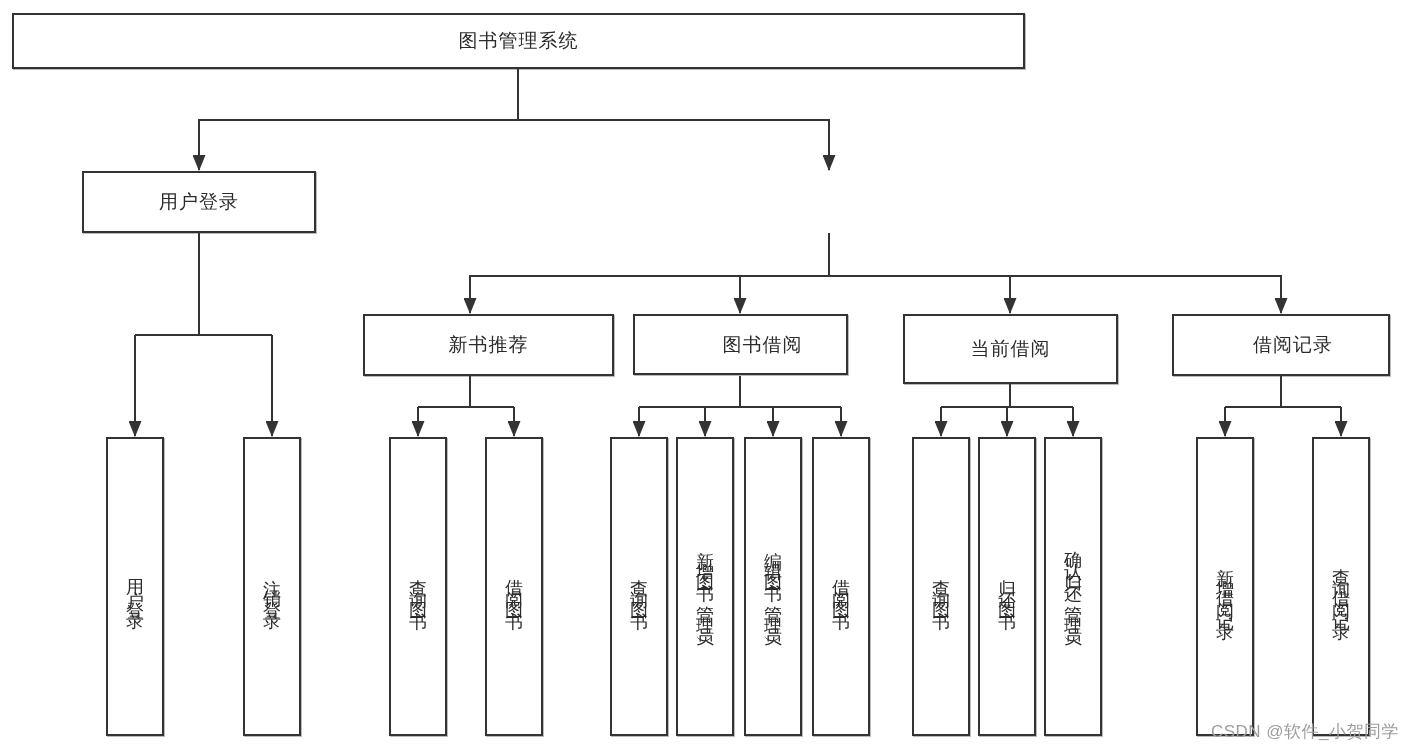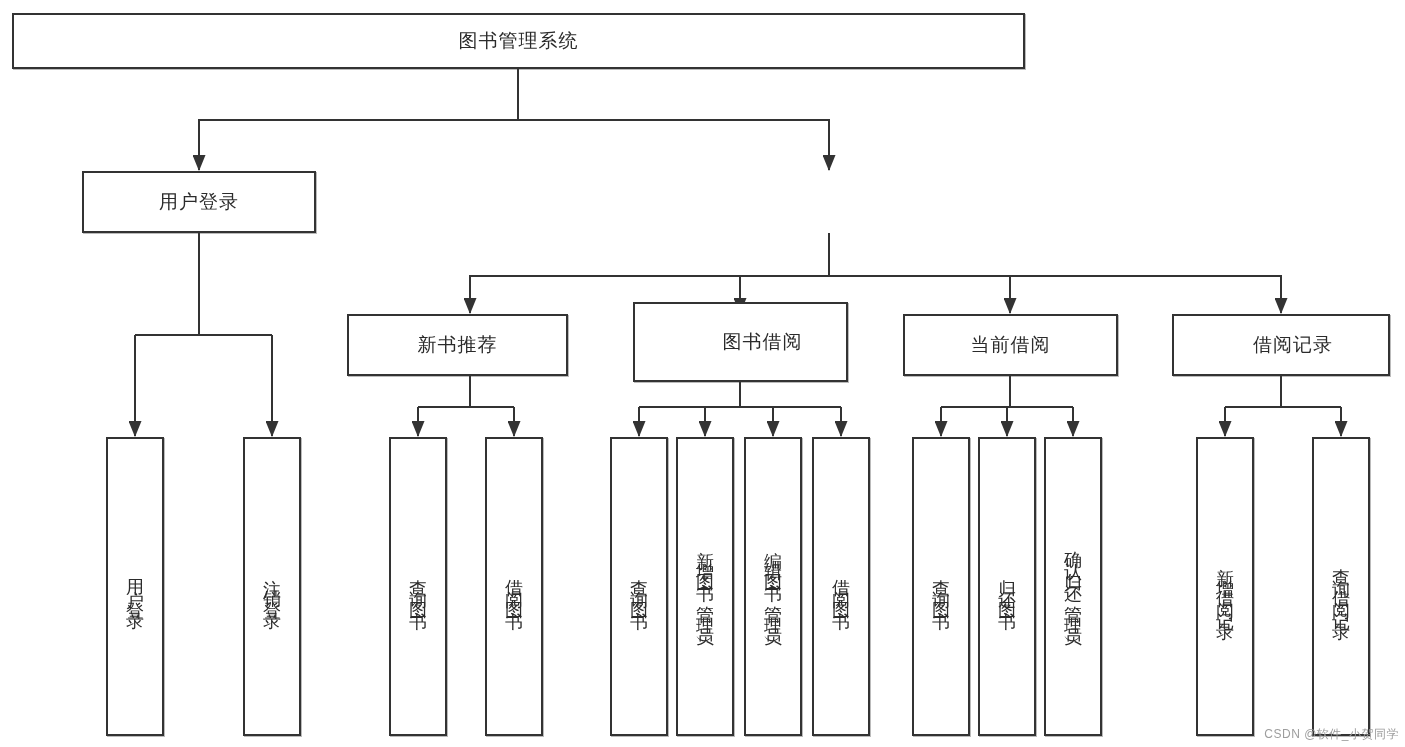--- a/index.html
+++ b/index.html
@@ -55,21 +55,21 @@
     font-size: 18px;
     letter-spacing: 11px;
     line-height: 1;
     color: #2b2b2b;
     white-space: nowrap;
   }
   .watermark {
     position: absolute;
     right: 6px;
     bottom: 4px;
-    font-size: 12px;
+    font-size: 17px;
     color: #9d9d9d;
     z-index: 3;
     letter-spacing: 0.5px;
     margin-top: 44px;
   }
 </style>
 </head>
 <body>
 
 <div id="canvas">
@@ -130,27 +130,27 @@
   </svg>
 
   <div class="hbox" style="left:12px; top:13px; width:1013px; height:56px;text-align:center;">
     <span>图书管理系统</span>
   </div>
 
   <div class="hbox" style="left:82px; top:171px; width:234px; height:62px;">
     <span>用户登录</span>
   </div>
 
-  <div class="hbox" style="left:347px; top:314px; width:221px; height:62px;align-items:center;">
+  <div class="hbox" style="left:363px; top:314px; width:251px; height:62px;align-items:center;">
     <span>新书推荐</span>
   </div>
-  <div class="hbox" style="left:633px; top:302px; width:215px; height:80px;padding-left:44px;">
+  <div class="hbox" style="left:633px; top:314px; width:215px; height:61px;padding-left:44px;">
     <span>图书借阅</span>
   </div>
-  <div class="hbox" style="left:903px; top:314px; width:215px; height:62px;">
+  <div class="hbox" style="left:903px; top:314px; width:215px; height:70px;">
     <span>当前借阅</span>
   </div>
   <div class="hbox" style="left:1172px; top:314px; width:218px; height:62px;padding-left:24px;">
     <span>借阅记录</span>
   </div>
 
   <div class="leaf" style="left:106px;">
     <span>用户登录</span>
   </div>
   <div class="leaf" style="left:243px;">

